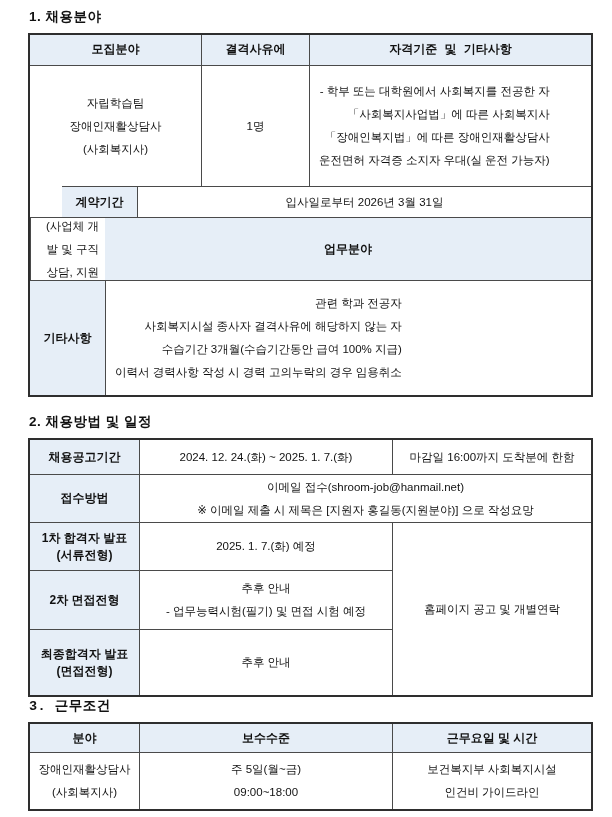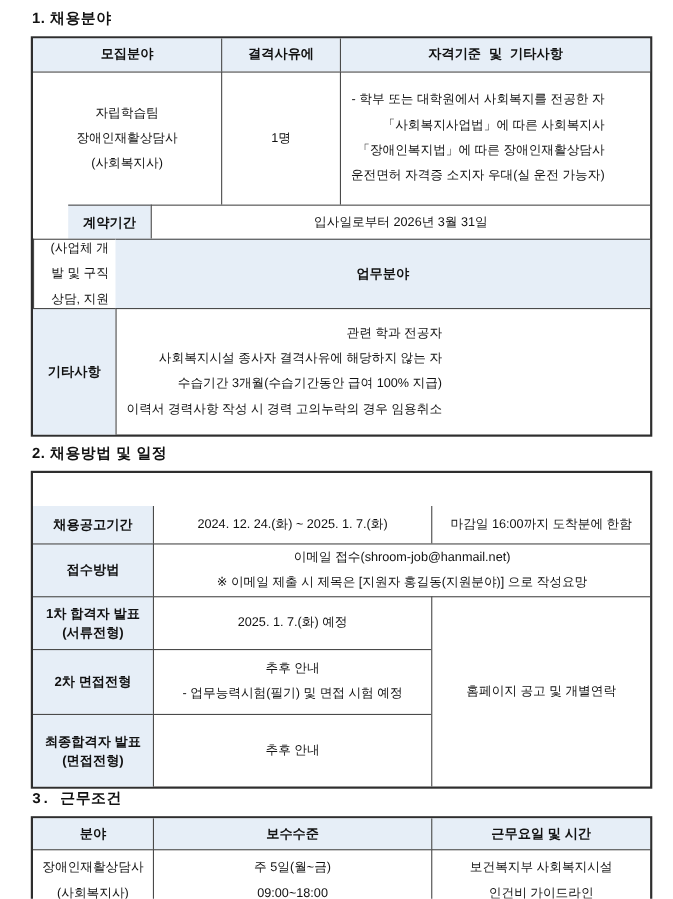--- a/index.html
+++ b/index.html
@@ -13,21 +13,21 @@
   body{
     width:612px;height:817px;overflow:hidden;
     font-family:"Liberation Sans","DejaVu Sans",sans-serif;
     color:var(--ink);
   }
   .page{width:544px;height:817px;padding:8px 19px 0 28px;}
   .section-title{
     font-size:13.5px;font-weight:bold;letter-spacing:0.5px;
     margin:0 0 7px 1px;
   }
-  .gap-lg{margin-top:6px;}
+  .gap-lg{margin-top:16px;}
   .gap-md{font-family:Liberation Mono, monospace;}
   .tbl{
     width:565px;border:2px solid var(--line-dark);
     background:#ffffff;
   }
   .row{display:grid;}
   .row + .row > .cell{border-top:1px solid var(--line);}
   .cell{
     display:flex;flex-direction:column;justify-content:center;
     font-size:11.5px;line-height:2.0;
@@ -42,21 +42,21 @@
   }
   .cell.center{align-items:center;text-align:center;}
   .cell.left{align-items:flex-start;text-align:right;padding-left:9px;padding-right:6px;}
   
   .t1-head{grid-template-columns:171px 108px 1fr;height:30px;font-family:Liberation Mono, monospace;}
   .t1-main{grid-template-columns:171px 108px 1fr;height:121px;}
   .t1-contract{grid-template-columns:75px 1fr;height:31px;padding-left:32px;}
   .t1-duty{grid-template-columns:75px 1fr;height:63px;}
   .t1-etc{grid-template-columns:75px 1fr;height:115px;}
   
-  .t2-r1{grid-template-columns:109px 253px 1fr;height:34px;margin-top:30px;}
+  .t2-r1{grid-template-columns:109px 253px 1fr;height:34px;}
   .t2-r2{grid-template-columns:109px 1fr;height:48px;}
   .t2-bottom{grid-template-columns:109px 253px 1fr;grid-template-rows:48px 59px 66px;}
   .t2-bottom > .cell{border-top:1px solid var(--line);}
   .t2-merged{grid-column:3;grid-row:1 / span 3;}
   
   .t3-head{grid-template-columns:109px 253px 1fr;height:28px;}
   .t3-row{grid-template-columns:109px 253px 1fr;height:57px;}
 </style>
 </head>
 <body>

